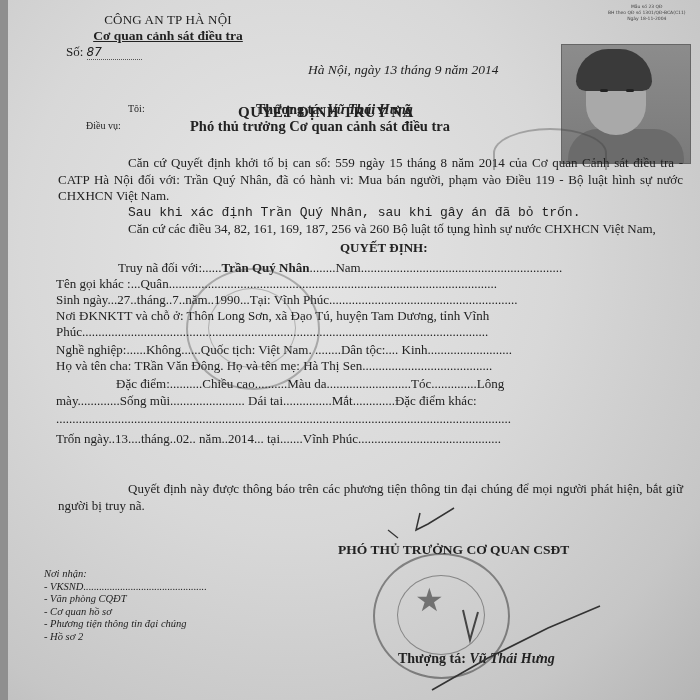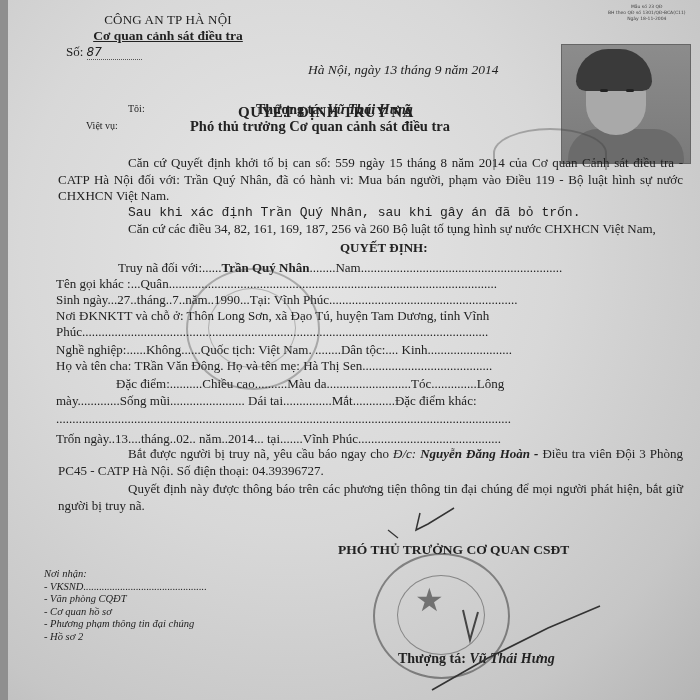--- a/index.html
+++ b/index.html
@@ -97,21 +97,21 @@
     <div class="eye" style="left:64px"></div>
   </div>
 
   <div class="abs title">QUYẾT ĐỊNH TRUY NÃ</div>
 
   <div class="abs lbl toi-lbl">Tôi:</div>
   <div class="abs toi-val">
     <span>Thượng tá:</span>
     <i>Vũ Thái Hưng</i>
   </div>
-  <div class="abs lbl cv-lbl">Việt vụ:</div>
+  <div class="abs lbl cv-lbl">Điều vụ:</div>
   <div class="abs cv-val">Phó thủ trưởng Cơ quan cảnh sát điều tra</div>
 
   <div class="para indent p1">Căn cứ Quyết định khởi tố bị can số: 559 ngày 15 tháng 8 năm 2014 của Cơ quan Cảnh sát điều tra - CATP Hà Nội đối với: Trần Quý Nhân, đã có hành vi: Mua bán người, phạm vào Điều 119 - Bộ luật hình sự nước CHXHCN Việt Nam.</div>
   <div class="para indent p2">Sau khi xác định Trần Quý Nhân, sau khi gây án đã bỏ trốn.</div>
   <div class="para indent p3">Căn cứ các điều 34, 82, 161, 169, 187, 256 và 260 Bộ luật tố tụng hình sự nước CHXHCN Việt Nam,</div>
 
   <div class="abs qd">QUYẾT ĐỊNH:</div>
 
   <div class="row r1">
     <span>Truy nã đối với:......</span><span class="bold">Trần Quý Nhân</span><span>........Nam..............................................................</span>
@@ -120,24 +120,20 @@
   <div class="row r3">Sinh  ngày...27..tháng..7..năm..1990...Tại: Vĩnh Phúc..........................................................</div>
   <div class="row r4">Nơi ĐKNKTT và chỗ ở: Thôn Long Sơn, xã Đạo Tú, huyện Tam Dương, tỉnh Vĩnh</div>
   <div class="row r5">Phúc.............................................................................................................................</div>
   <div class="row r6">Nghề nghiệp:......Không......Quốc tịch:  Việt Nam. ........Dân tộc:.... Kinh..........................</div>
   <div class="row r7">Họ và tên cha:  TRần Văn Đông.  Họ và tên mẹ: Hà Thị Sen........................................</div>
   <div class="row r8">Đặc điểm:..........Chiều cao..........Màu da..........................Tóc..............Lông</div>
   <div class="row r9">mày.............Sống  mũi....................... Dái  tai...............Mắt.............Đặc  điểm  khác:</div>
   <div class="row r10">............................................................................................................................................</div>
   <div class="row r11">Trốn ngày..13....tháng..02..  năm..2014... tại.......Vĩnh Phúc............................................</div>
 
-  <div class="para indent p4">
-    <span>Bắt được người bị truy nã, yêu cầu báo ngay cho </span><i>Đ/c: </i><span class="bi">Nguyễn Đăng Hoàn -</span>
-    <span>Điều tra viên  Đội 3 Phòng PC45 - CATP Hà Nội. Số điện thoại: 04.39396727.</span>
-  </div>
   <div class="para indent p5">Quyết định này được thông báo trên các phương tiện thông tin đại chúng để mọi người phát hiện, bắt giữ người bị truy nã.</div>
 
   <div class="stamp stamp-mid">
       <div class="inner"></div>
     </div>
   <div class="stamp stamp-top"></div>
   <div class="stamp stamp-main">
     <div class="inner"></div>
     <div class="star">★</div>
   </div>
@@ -146,21 +142,21 @@
   <div class="abs sig-name">
     <span>Thượng tá:</span>
     <i>Vũ Thái Hưng</i>
   </div>
 
   <div class="abs recipients">
     <div>Nơi nhận:</div>
     <div>- VKSND...............................................</div>
     <div>- Văn phòng CQĐT</div>
     <div>- Cơ quan hồ sơ</div>
-    <div>- Phương phạm thông tin đại chúng</div>
+    <div>- Phương tiện thông tin đại chúng</div>
     <div>- Hồ sơ 2</div>
   </div>
 
   <svg class="sign" width="700" height="700">
     <path d="M412 513 L408 530 L420 524 L446 508" fill="none" stroke="#333" stroke-width="1.5"></path>
     <path d="M424 690 L480 658 L540 628 L592 606" fill="none" stroke="#333" stroke-width="1.6"></path>
     <path d="M455 610 L462 640 L470 612" fill="none" stroke="#444" stroke-width="2"></path>
     <path d="M380 530 L390 538" fill="none" stroke="#333" stroke-width="1.2"></path>
   </svg>
 </div>

